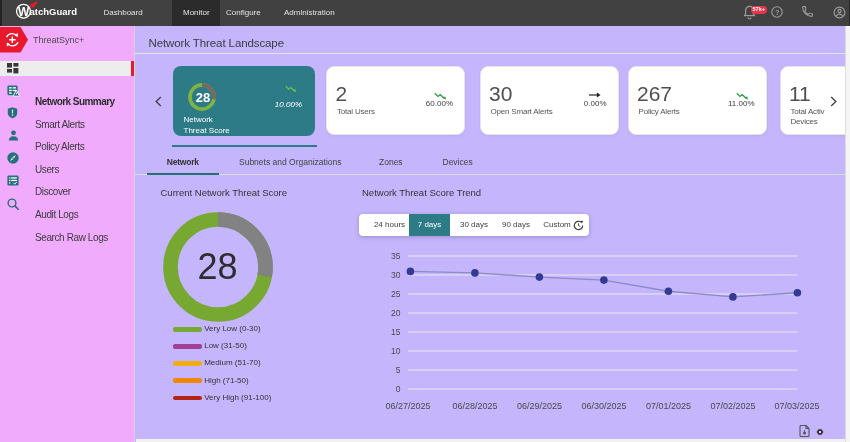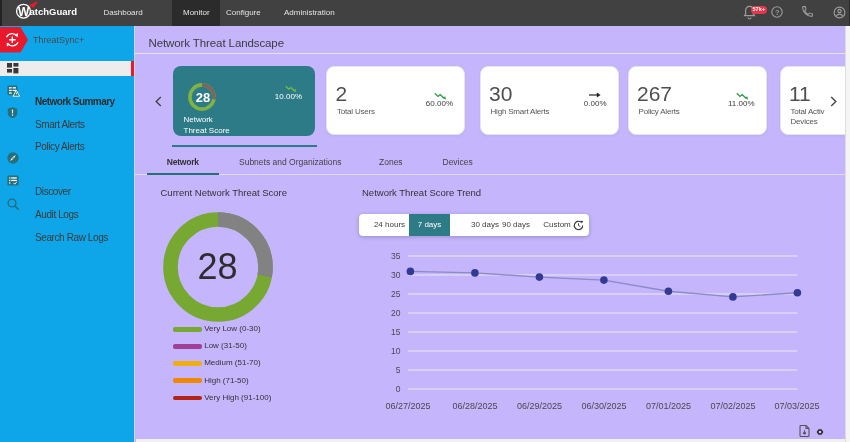--- a/index.html
+++ b/index.html
@@ -3,21 +3,21 @@
 <meta charset="utf-8">
 <style>
 * { margin:0; padding:0; box-sizing:border-box; }
 html,body { width:850px; height:442px; overflow:hidden; font-family:"Liberation Sans", sans-serif; background:#fff; }
 .abs { position:absolute; }
 
 #topbar { position:absolute; left:0; top:0; width:850px; height:26px; background:#414141; }
 #topbar .navitem { position:absolute; top:0; height:26px; line-height:26px; color:#e3e3e3; font-size:8px; }
 #nav-active { position:absolute; left:172px; top:0; width:47.5px; height:26px; background:#2b2b2b; }
 
-#sidebar { position:absolute; left:0; top:26px; width:135px; height:416px; background:#0ea5e9; border-right:1px solid #d4d4d4; }
+#sidebar { position:absolute; left:0; top:26px; width:135px; height:416px; background:#f0abfc; border-right:1px solid #d4d4d4; }
 .sideitem { position:absolute; left:0; width:134px; height:23px; }
 .sideitem .label { position:absolute; left:35px; top:4.5px; font-size:10px; letter-spacing:-0.4px; color:#3c3c3c;margin-top:32px; }
 #active-row { position:absolute; left:0; top:34.5px; width:134px; height:15.5px; background:#ededed; }
 #active-bar { position:absolute; right:0px; top:34.5px; width:3.5px; height:15.5px; background:#e8192c; }
 
 #main { position:absolute; left:135px; top:26px; width:710px; height:416px; background:#c4b5fd; overflow:hidden; }
 #vscroll { position:absolute; left:845px; top:26px; width:5px; height:416px; background:#f5f5f5; border-left:1px solid #ddd; }
 #hscroll { position:absolute; left:136px; top:439px; width:709px; height:3px; background:#f1f1f1; }
 .card { position:absolute; top:39.5px; height:69px; width:139px; background:#fff; border:1px solid #e6e6e6; border-radius:8px; box-shadow:0 1px 3px rgba(0,0,0,0.05); }
 .card .num { position:absolute; left:8.5px; top:17.5px; font-size:21px; color:#4f4f4f; line-height:20px; }
@@ -111,20 +111,27 @@
     <div class="label">Smart Alerts</div>
   </div>
   <div class="sideitem" style="top:78.6px;">
     <svg class="abs" style="left:7px;top:2px;" width="11" height="12" viewBox="0 0 11 12">
       <path d="M5.5 0.3 L10.2 1.7 L10.2 6.2 C10.2 8.8 8.1 10.5 5.5 11.3 C2.9 10.5 0.8 8.8 0.8 6.2 L0.8 1.7 Z" fill="#266f7b"></path>
       <rect x="4.95" y="2.6" width="1.1" height="3.8" rx="0.55" fill="#fff"></rect>
       <circle cx="5.5" cy="7.9" r="0.75" fill="#fff"></circle>
     </svg>
     <div class="label">Policy Alerts</div>
   </div>
+  <div class="sideitem" style="top:101.2px;">
+    <svg class="abs" style="left:8px;top:2.5px;" width="11" height="11" viewBox="0 0 11 11">
+      <circle cx="5.5" cy="2.8" r="2.4" fill="#266f7b"></circle>
+      <path d="M0.8 10.6 C0.8 7.8 2.8 6.2 5.5 6.2 C8.2 6.2 10.2 7.8 10.2 10.6 Z" fill="#266f7b"></path>
+    </svg>
+    <div class="label">Users</div>
+  </div>
   <div class="sideitem" style="top:146.4px;">
     <svg class="abs" style="left:7px;top:2.5px;" width="12" height="11" viewBox="0 0 12 11">
       <rect x="0.4" y="0.4" width="11.2" height="10.2" rx="1.4" fill="#266f7b"></rect>
       <rect x="2.1" y="2.3" width="1.3" height="1.3" fill="#fff"></rect>
         <rect x="4.2" y="2.3" width="5.6" height="1.3" fill="#fff"></rect>
       <rect x="2.1" y="4.8" width="1.3" height="1.3" fill="#fff"></rect>
         <rect x="4.2" y="4.8" width="5.6" height="1.3" fill="#fff"></rect>
       <rect x="2.1" y="7.3" width="1.3" height="1.3" fill="#fff"></rect>
       <path d="M6.6 8 L7.7 9.1 L9.8 7" stroke="#fff" stroke-width="1" fill="none"></path>
     </svg>
@@ -161,37 +168,37 @@
   <div class="abs" style="left:38px;top:40px;width:141.5px;height:70px;background:#2e7b88;border-radius:8px;">
     <svg class="abs" style="left:15px;top:16.5px;" width="28" height="28" viewBox="0 0 28 28">
       <circle cx="14" cy="14" r="12.1" fill="none" stroke="#7fb343" stroke-width="3.6"></circle>
       <circle cx="14" cy="14" r="12.1" fill="none" stroke="#7a685e" stroke-width="3.6" stroke-dasharray="21.3 54.7" transform="rotate(-90 14 14)"></circle>
     </svg>
     <div class="abs" style="left:16px;top:24px;width:28px;text-align:center;font-size:13px;font-weight:bold;color:#fff;">28</div>
     <svg class="abs" style="right:18px;top:19px;" width="12" height="8" viewBox="0 0 12 8">
       <path d="M0.8 1.2 L3.8 4.2 L5.8 2.6 L9.8 6.2" stroke="#6fc043" stroke-width="1.3" fill="none"></path>
       <path d="M11 7.2 L10.6 4 L7.5 5.1 Z" fill="#6fc043"></path>
     </svg>
-    <div class="abs" style="right:12.5px;top:26px;font-size:8px;color:#fff;">10.00%</div>
+    <div class="abs" style="right:12.5px;top:34px;font-size:8px;color:#fff;font-style:italic;">10.00%</div>
     <div class="abs" style="left:10.5px;top:47.5px;font-size:8px;line-height:11px;color:#fff;">Network<br>Threat Score</div>
   </div>
   <div class="abs" style="left:37px;top:118.5px;width:145px;height:2px;background:#2e7b88;"></div>
 
   <div class="card" style="left:191px;">
     <div class="num">2</div>
     <div class="lbl">Total Users</div>
     <svg class="zz" width="13" height="9" viewBox="0 0 13 9">
         <path d="M0.8 1.2 L4 4.4 L6.2 2.7 L10.5 6.6" stroke="#2f9e44" stroke-width="1.3" fill="none"></path>
         <path d="M11.9 7.8 L11.4 4.4 L8.2 5.5 Z" fill="#2f9e44"></path>
       </svg>
     <div class="pct">60.00%</div>
   </div>
   <div class="card" style="left:344.5px;">
     <div class="num">30</div>
-    <div class="lbl">High Smart Alerts</div>
+    <div class="lbl">Open Smart Alerts</div>
     <svg class="abs" style="right:16.5px;top:25.5px;" width="12" height="6" viewBox="0 0 12 6">
         <path d="M0 3 L10 3" stroke="#222" stroke-width="1.2"></path>
         <path d="M7.8 0.4 L11.6 3 L7.8 5.6 Z" fill="#222"></path>
       </svg>
     <div class="pct">0.00%</div>
   </div>
   <div class="card" style="left:492.5px;">
     <div class="num">267</div>
     <div class="lbl">Policy Alerts</div>
     <svg class="zz" width="13" height="9" viewBox="0 0 13 9">
@@ -242,21 +249,21 @@
       </div>
     <div class="lgrow">
         <span class="sw" style="background:#b22318;"></span>
         <span class="tx">Very High (91-100)</span>
       </div>
   </div>
 
   <div class="abs" style="left:224px;top:188px;width:230px;height:22px;background:#fff;border-radius:4px;box-shadow:0 1px 4px rgba(0,0,0,0.22);">
     <div class="btn" style="left:0;width:50px;padding-left:11px;">24 hours</div>
     <div class="btn" style="left:50px;width:41px;background:#2e7b88;color:#fff;">7 days</div>
-    <div class="btn" style="left:104px;width:44px;">30 days</div>
+    <div class="btn" style="left:93px;width:44px;">30 days</div>
     <div class="btn" style="left:135px;width:44px;">90 days</div>
     <div class="btn" style="left:179px;width:38px;">Custom</div>
     <svg class="abs" style="left:214px;top:5.5px;" width="11" height="11" viewBox="0 0 12 12">
       <path d="M10.6 6 A4.6 4.6 0 1 1 8.8 2.3" fill="none" stroke="#333" stroke-width="1.2"></path>
       <path d="M8.2 0.8 L11.2 1.2 L9.6 3.8 Z" fill="#333"></path>
       <path d="M6 3.6 L6 6 L8 7.2" stroke="#333" stroke-width="1" fill="none"></path>
     </svg>
   </div>
 
   <svg class="abs" style="left:255px;top:196px;overflow:visible;" width="455" height="196" viewBox="0 0 455 196">

